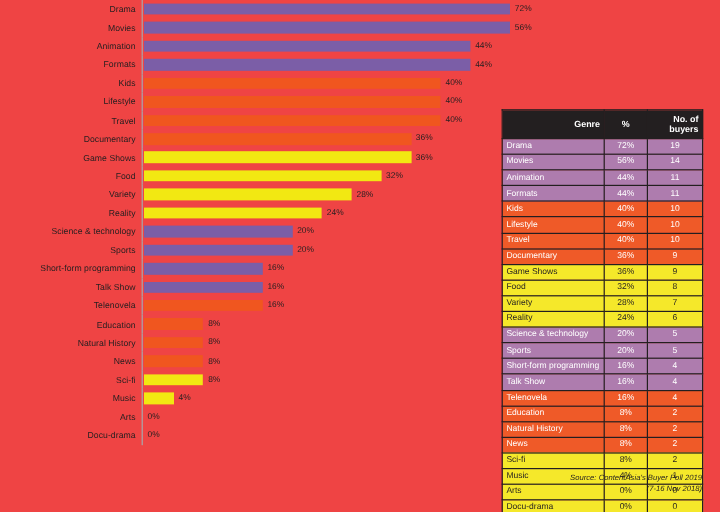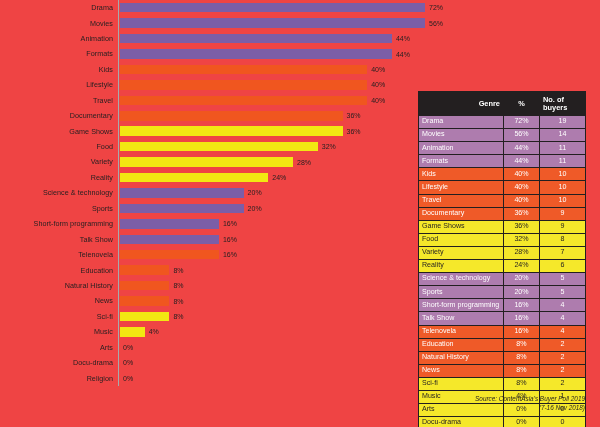--- a/index.html
+++ b/index.html
@@ -95,21 +95,21 @@
   table.genre-table thead th {
     background: #231f20;
     color: #ffffff;
     font-weight: bold;
     height: 24px;
     vertical-align: middle;
     font-size: 7.4px;
   }
   th.col-genre { text-align: right; width: 85px; }
   th.col-pct   { text-align: center; width: 36px; }
-  th.col-buy   { text-align: left; width: 46px; }
+  th.col-buy   { text-align: right; width: 46px; }
 
   td.c-genre { text-align: left; color: #ffffff; font-weight: normal; }
   td.c-pct   { text-align: center; color: #ffffff; }
   td.c-buy   { text-align: center; color: #ffffff; }
 
   tr.grp-purple td { background: #ae7cae; }
   tr.grp-orange td { background: #ef5a28; }
   tr.grp-yellow td { background: #f5e82a; color: #231f20; }
 
   #source {
@@ -290,26 +290,20 @@
         <div class="bar-track">
           <span class="bar-value zero">0%</span>
         </div>
       </div>
       <div class="bar-row">
         <div class="bar-label">Docu-drama</div>
         <div class="bar-track">
           <span class="bar-value zero">0%</span>
         </div>
       </div>
-      <div class="bar-row">
-        <div class="bar-label">Religion</div>
-        <div class="bar-track">
-          <span class="bar-value zero">0%</span>
-        </div>
-      </div>
     </div>
 
   <div id="table-wrap">
     <table class="genre-table">
       <thead>
         <tr>
           <th class="col-genre">Genre</th>
           <th class="col-pct">%</th>
           <th class="col-buy">No. of buyers</th>
         </tr>

